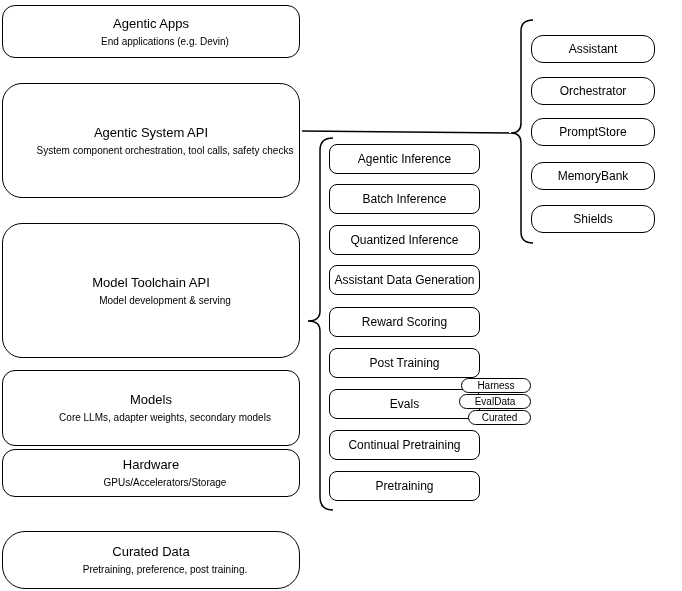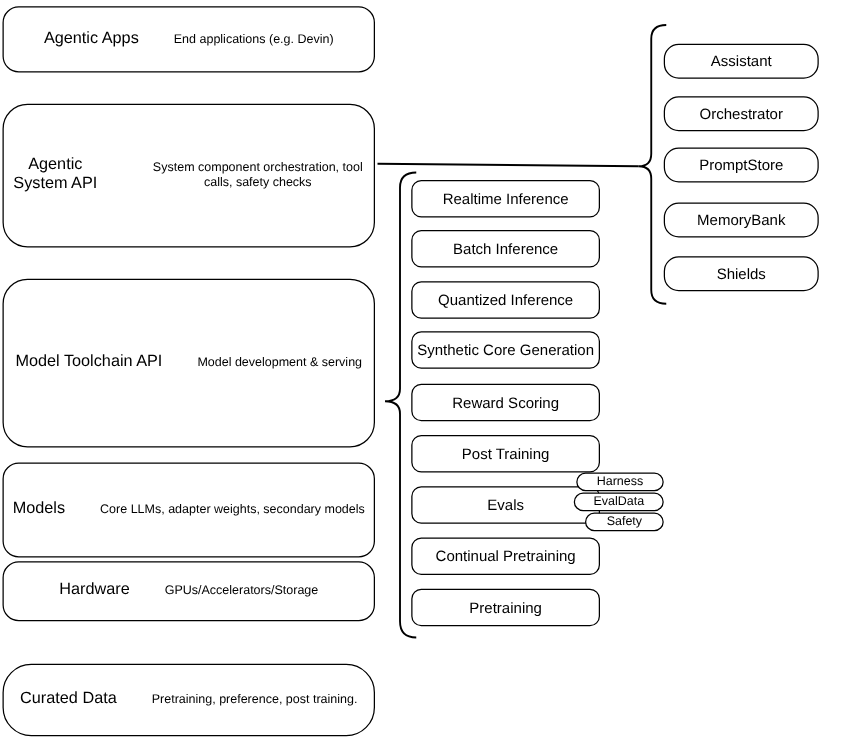--- a/index.html
+++ b/index.html
@@ -11,21 +11,21 @@
     font-family: "Liberation Sans", sans-serif;
     color: #000000;
     overflow: hidden;
   }
   .box {
     position: absolute;
     box-sizing: border-box;
     border: 1.5px solid #000000;
     background: #ffffff;
     display: flex;
-    flex-direction: row;
+    flex-direction: column;
     align-items: center;
     justify-content: center;
     text-align: center;
   }
   .lbox { left: 2px; width: 298px; }
   .lbox .ltitle { font-size: 13px; line-height: 15px; margin-bottom: 5px; }
   .lbox .lsub   { font-size: 10px; line-height: 12px; margin-left: 28px; }
   .mbox {
     left: 329px; width: 151px; height: 30px;
     border-radius: 8px; font-size: 12px;
@@ -90,33 +90,33 @@
   <div class="box lbox" style="top:449px;height:48px;border-radius:13px">
     <div class="ltitle">Hardware</div>
     <div class="lsub">GPUs/Accelerators/Storage</div>
   </div>
 
   <div class="box lbox" style="top:531px;height:58px;border-radius:23px">
     <div class="ltitle">Curated Data</div>
     <div class="lsub">Pretraining, preference, post training.</div>
   </div>
 
-  <div class="box mbox" style="top:144px">Realtime Inference</div>
+  <div class="box mbox" style="top:144px">Agentic Inference</div>
   <div class="box mbox" style="top:184px">Batch Inference</div>
   <div class="box mbox" style="top:225px">Quantized Inference</div>
-  <div class="box mbox" style="top:265px">Synthetic Core Generation</div>
+  <div class="box mbox" style="top:265px">Assistant Data Generation</div>
   <div class="box mbox" style="top:307px">Reward Scoring</div>
   <div class="box mbox" style="top:348px">Post Training</div>
   <div class="box mbox" style="top:389px">Evals</div>
   <div class="box mbox" style="top:430px">Continual Pretraining</div>
   <div class="box mbox" style="top:471px">Pretraining</div>
 
   <div class="oval" style="left:461px;top:378px;width:70px;height:15px">Harness</div>
   <div class="oval" style="left:459px;top:394px;width:72px;height:15px">EvalData</div>
-  <div class="oval" style="left:468px;top:410px;width:63px;height:15px">Safety</div>
+  <div class="oval" style="left:468px;top:410px;width:63px;height:15px">Curated</div>
 
   <div class="box rbox" style="top:35px">Assistant</div>
   <div class="box rbox" style="top:77px">Orchestrator</div>
   <div class="box rbox" style="top:118px">PromptStore</div>
   <div class="box rbox" style="top:162px">MemoryBank</div>
   <div class="box rbox" style="top:205px">Shields</div>
 
 </div>
 
 </body></html>

